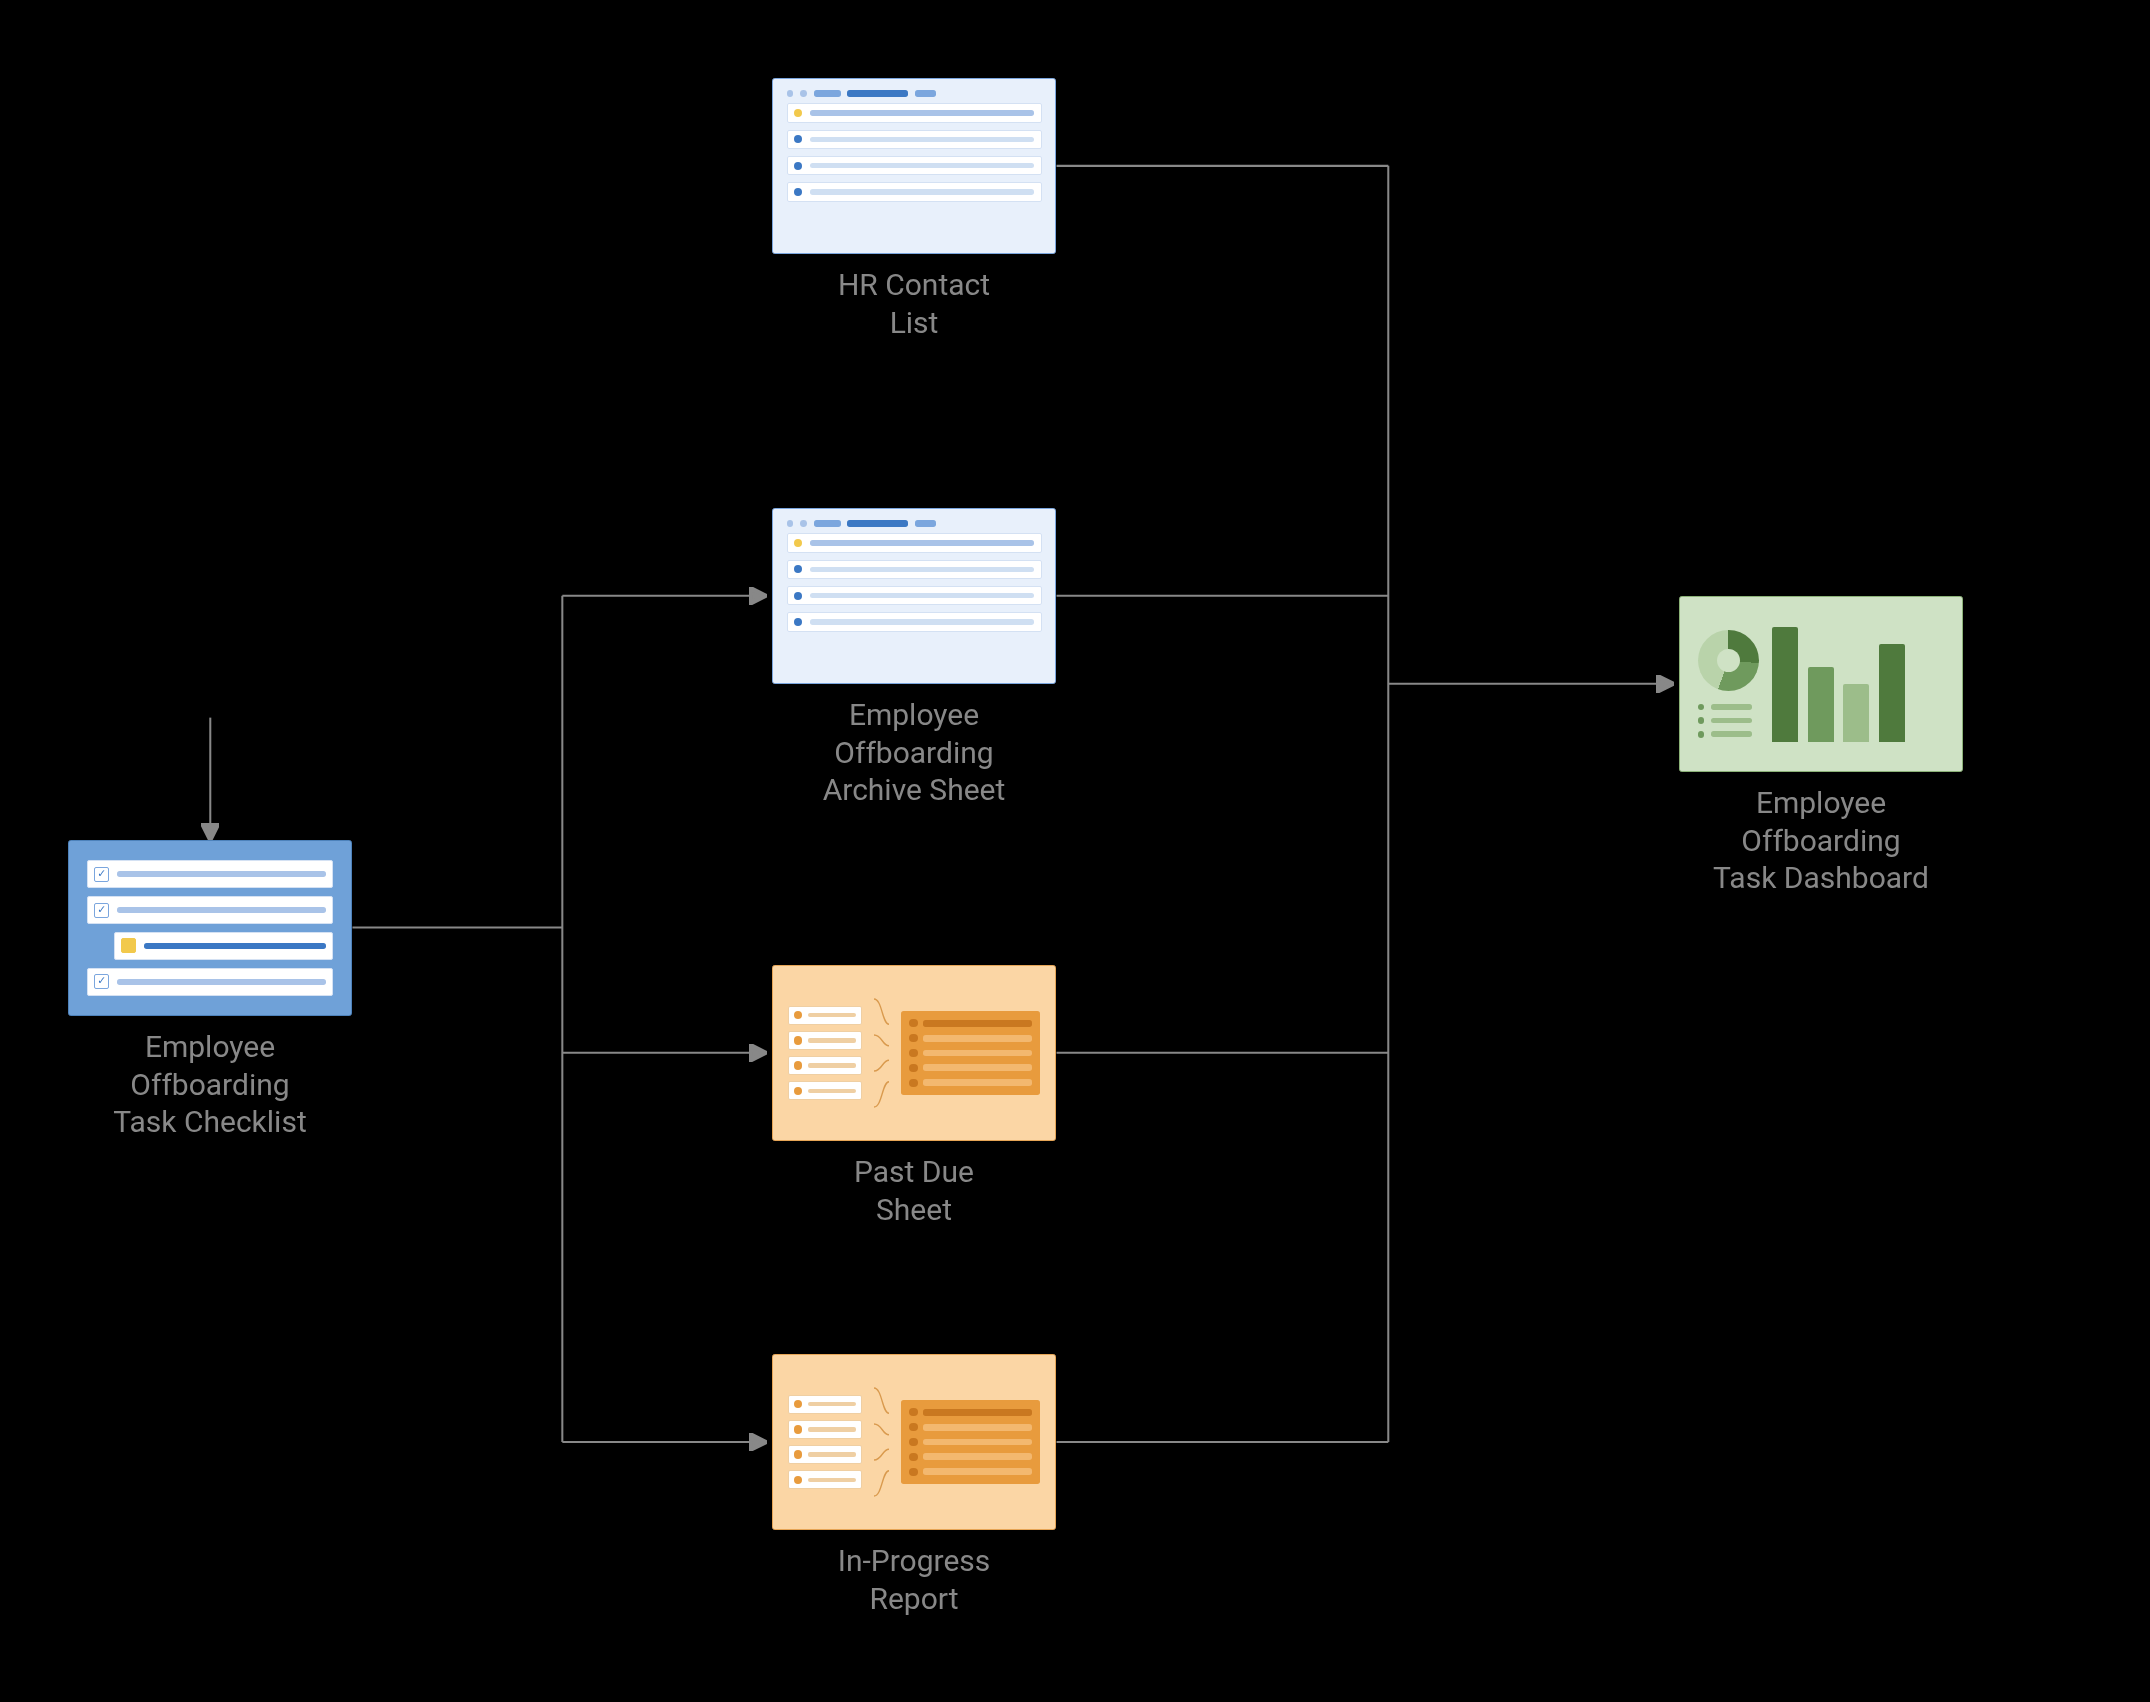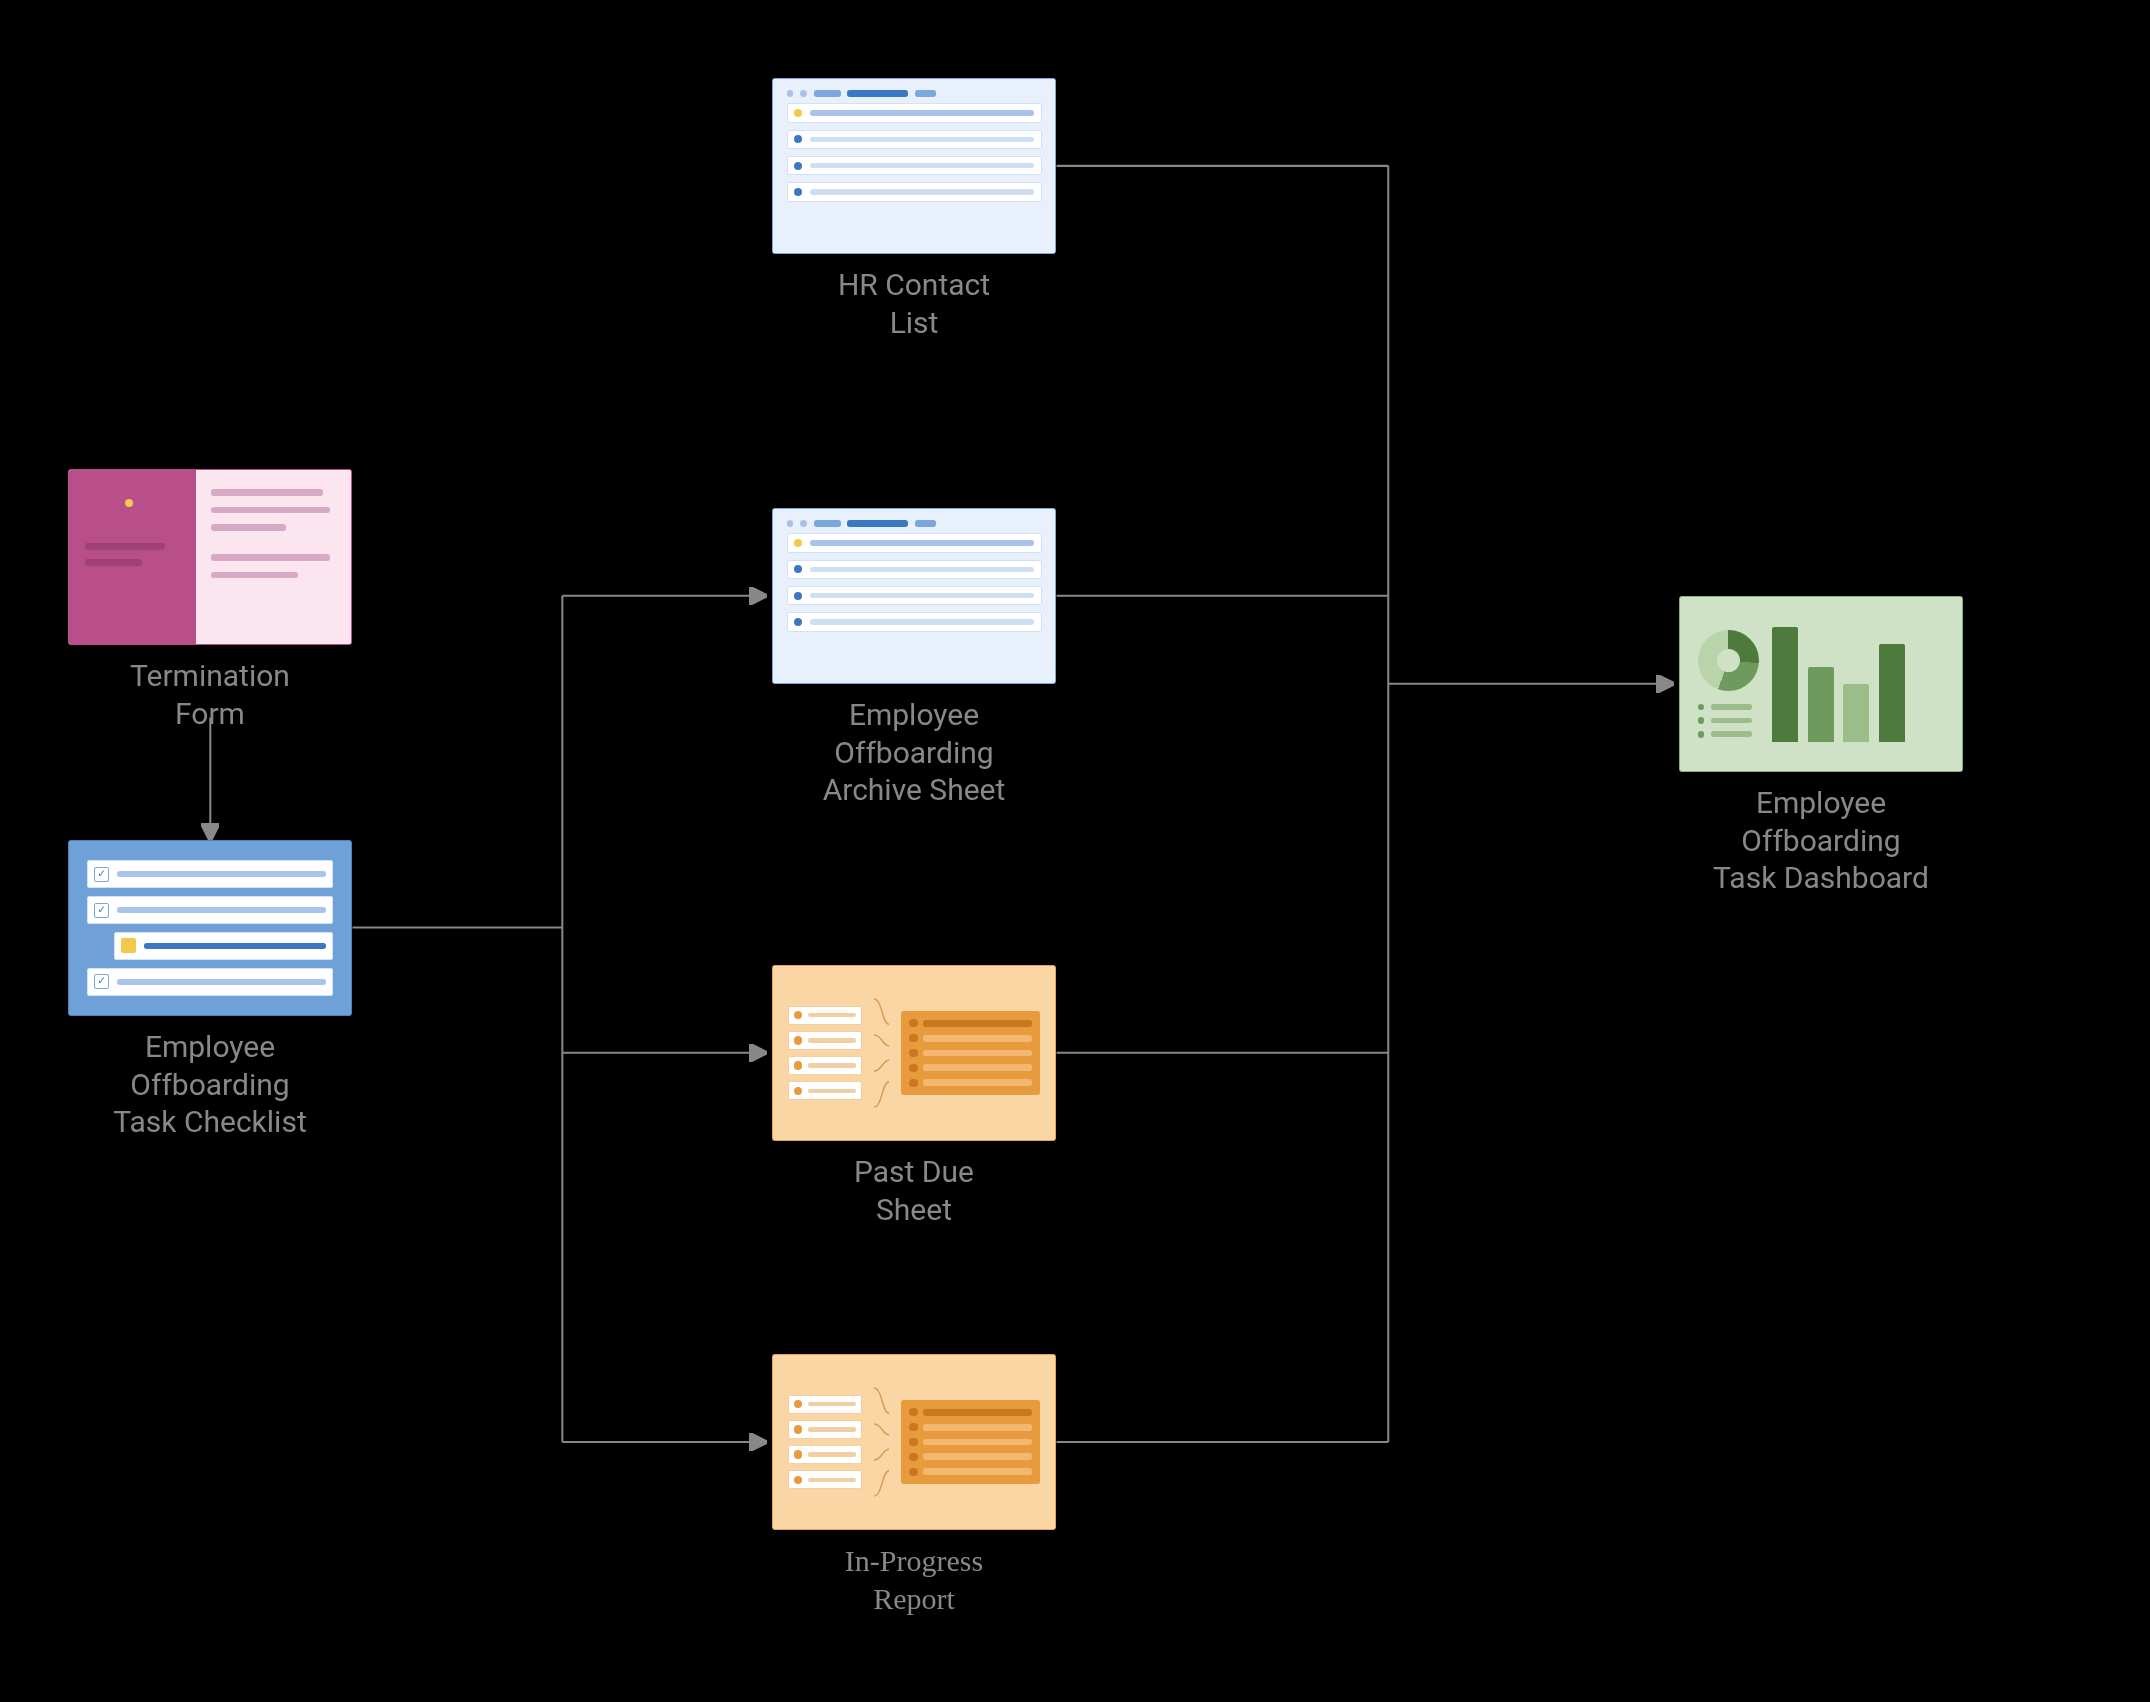--- a/index.html
+++ b/index.html
@@ -177,39 +177,20 @@
     <line x1="830" y1="2130" x2="1128" y2="2130" marker-end="url(#arrow)"></line>
 
     <path d="M 1560 245 H 2050"></path>
     <path d="M 1560 880 H 2050"></path>
     <path d="M 1560 1555 H 2050"></path>
     <path d="M 1560 2130 H 2050"></path>
     <path d="M 2050 245 V 2130"></path>
     <line x1="2050" y1="1010" x2="2468" y2="1010" marker-end="url(#arrow)"></line>
   </svg>
 
-  <div class="node" style="left:68px; top:469px;">
-    <div class="thumb thumb-form">
-      <div class="form-left">
-        <div><span class="dot"></span></div>
-        <div class="line" style="width:85%; margin-top:34px;"></div>
-        <div class="line" style="width:60%;"></div>
-      </div>
-      <div class="form-right">
-        <div class="line" style="width:90%;"></div>
-        <div class="line" style="width:95%;"></div>
-        <div class="line" style="width:60%;"></div>
-        <div style="height:12.2px;"></div>
-        <div class="line" style="width:95%;"></div>
-        <div class="line" style="width:70%;"></div>
-      </div>
-    </div>
-    <div class="node-label">Termination
-Form</div>
-  </div>
 
   <div class="node" style="left:68px; top:840px;">
     <div class="thumb thumb-checklist">
       <div class="chk-card">
           <div class="box">✓</div>
           <div class="ln"></div>
         </div>
       <div class="chk-card">
           <div class="box">✓</div>
           <div class="ln"></div>
@@ -334,21 +315,21 @@
         <div class="row">
             <div class="dd"></div>
             <div class="ll"></div>
           </div>
       </div>
     </div>
     <div class="node-label">Past Due
 Sheet</div>
   </div>
 
-  <div class="node" style="left:772px; top:1354px;font-family:Liberation Serif, serif;">
+  <div class="node" style="left:772px; top:1354px;">
     <div class="thumb thumb-report">
       <div class="rep-left">
         <div class="rep-card">
             <div class="d"></div>
             <div class="l"></div>
           </div>
         <div class="rep-card">
             <div class="d"></div>
             <div class="l"></div>
           </div>

